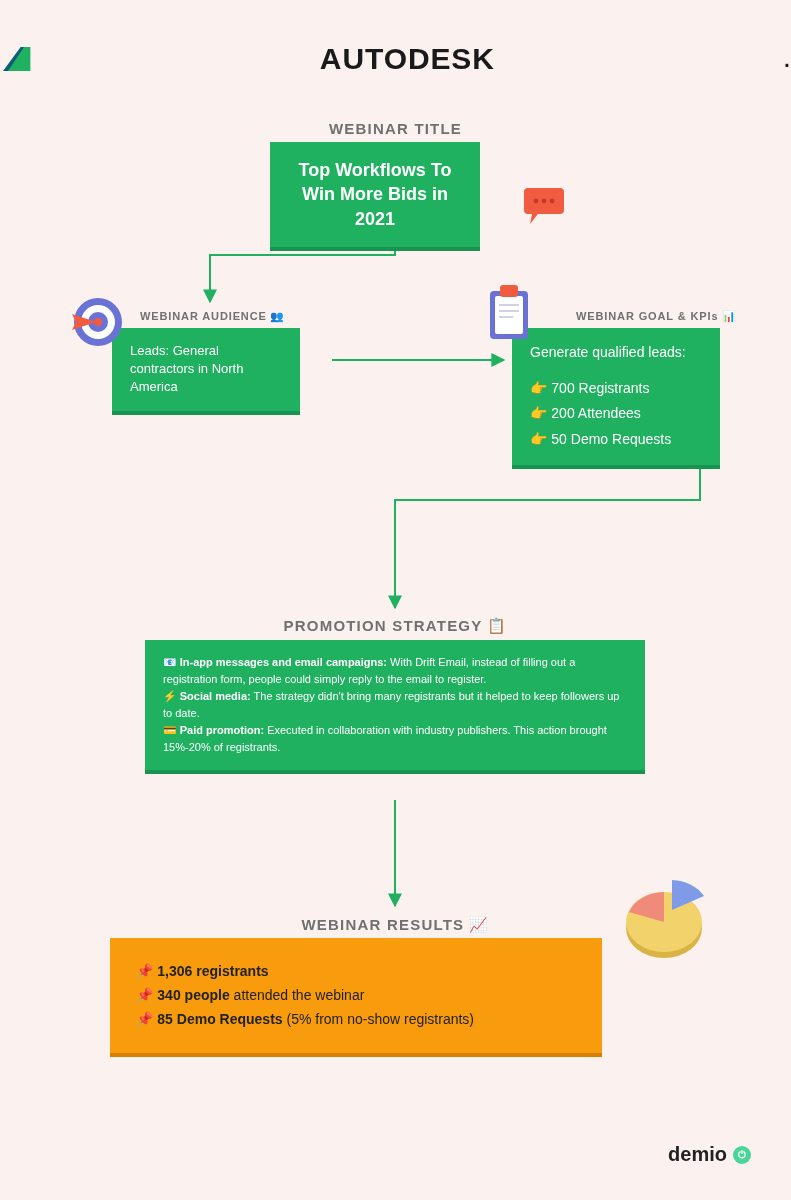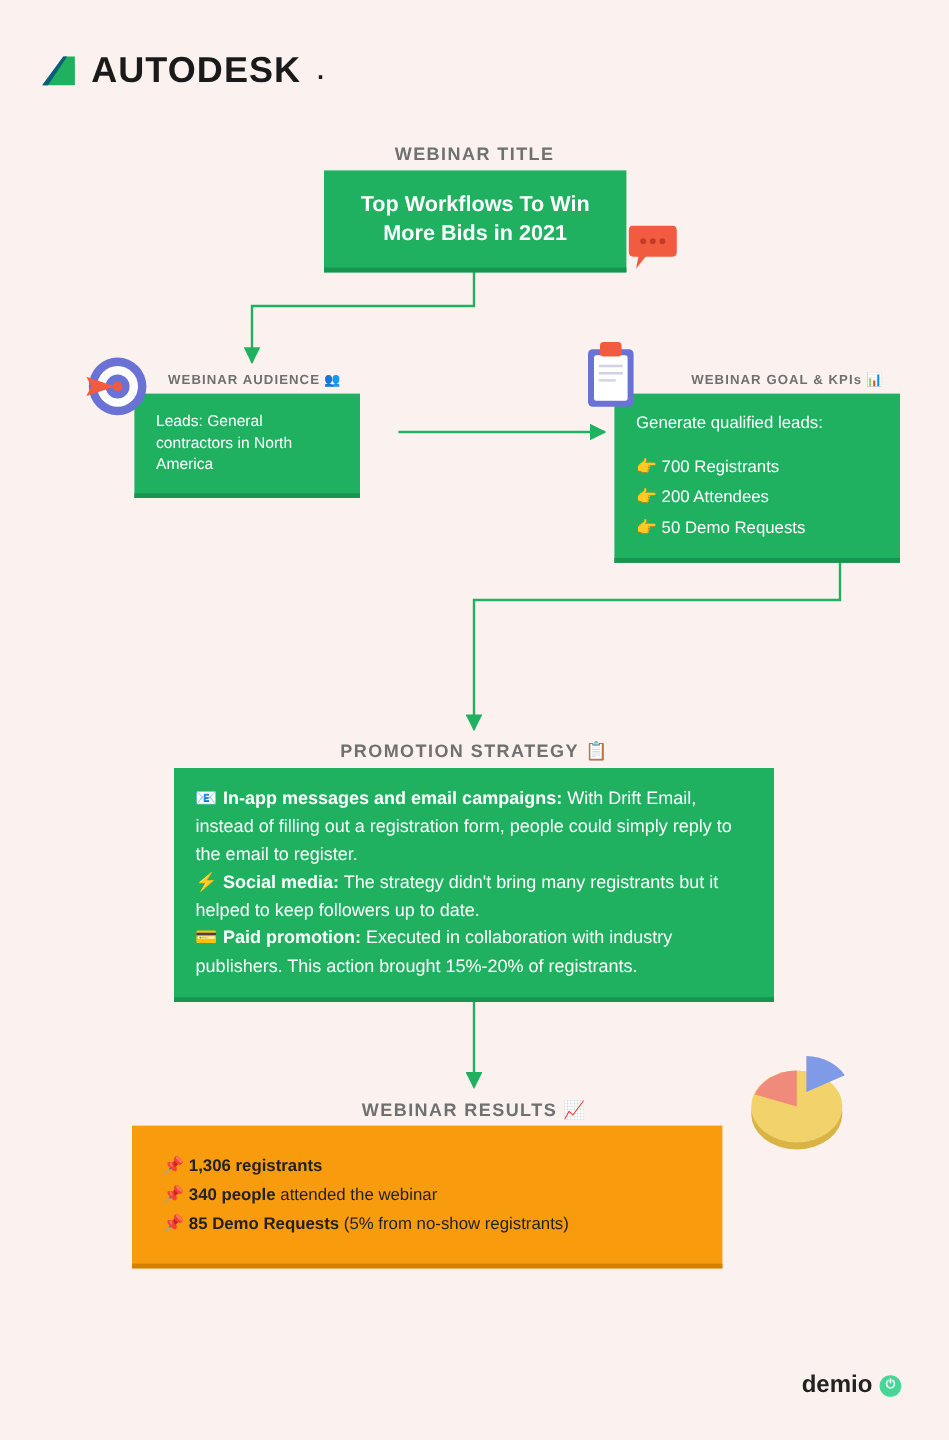--- a/index.html
+++ b/index.html
@@ -12,32 +12,32 @@
     --text:#333;
     --chat:#f15c41;
   }
   *{box-sizing:border-box;margin:0;padding:0;font-family:'Segoe UI',Arial,Helvetica,sans-serif;}
   body{background:var(--bg);width:791px;height:1200px;position:relative;overflow:hidden;}
   .label{color:var(--gray-label);font-size:15px;font-weight:700;letter-spacing:.08em;text-align:center;}
   .box-green{background:var(--green);color:#fff;border-bottom:4px solid var(--green-dark);padding:14px 18px;text-align:left;font-size:14px;line-height:1.4;}
   .box-orange{background:var(--orange);color:#222;border-bottom:4px solid var(--orange-dark);padding:22px 26px;font-size:14px;line-height:1.7;}
   .title-box{text-align:center;font-size:18px;font-weight:600;line-height:1.35;padding:16px 22px;}
   
-  #logo-wrap{position:absolute;left:0;right:0;top:42px;display:flex;justify-content:flex-start;align-items:center;gap:12px;margin-left:32px;}
+  #logo-wrap{position:absolute;left:0;right:0;top:42px;display:flex;justify-content:space-between;align-items:center;gap:12px;}
   #logo-mark{width:32px;height:28px;}
   #logo-text{font-size:30px;font-weight:600;letter-spacing:.03em;color:#1a1a1a;font-family:Arial,Helvetica,sans-serif;}
   #lbl-title{position:absolute;left:0;right:0;top:120px;}
-  #box-title{position:absolute;left:270px;top:142px;width:252px;}
+  #box-title{position:absolute;left:270px;top:142px;width:210px;}
   #lbl-audience{position:absolute;left:140px;top:310px;font-size:11px;font-weight:700;color:var(--gray-label);letter-spacing:.08em;}
   #box-audience{position:absolute;left:112px;top:328px;width:188px;font-size:13px;}
   #lbl-goal{position:absolute;left:576px;top:310px;font-size:11px;font-weight:700;color:var(--gray-label);letter-spacing:.08em;}
-  #box-goal{position:absolute;left:512px;top:328px;width:238px;line-height:1.55;}
+  #box-goal{position:absolute;left:512px;top:328px;width:208px;line-height:1.55;}
   #box-goal .kpi-line{margin-top:4px;}
   #lbl-promo{position:absolute;left:0;right:0;top:617px;}
-  #box-promo{position:absolute;left:145px;top:640px;width:500px;line-height:1.55;font-size:15px;}
+  #box-promo{position:absolute;left:145px;top:640px;width:500px;line-height:1.55;font-size:11px;}
   #box-promo .strong{font-weight:700;}
   #lbl-results{position:absolute;left:0;right:0;top:916px;}
   #box-results{position:absolute;left:110px;top:938px;width:492px;}
   #box-results .strong{font-weight:700;}
   
   #connectors{position:absolute;left:0;top:0;width:791px;height:1200px;pointer-events:none;}
   
   #target-icon{position:absolute;left:66px;top:292px;width:60px;height:60px;}
   
   #clipboard-icon{position:absolute;left:486px;top:285px;width:46px;height:58px;}

